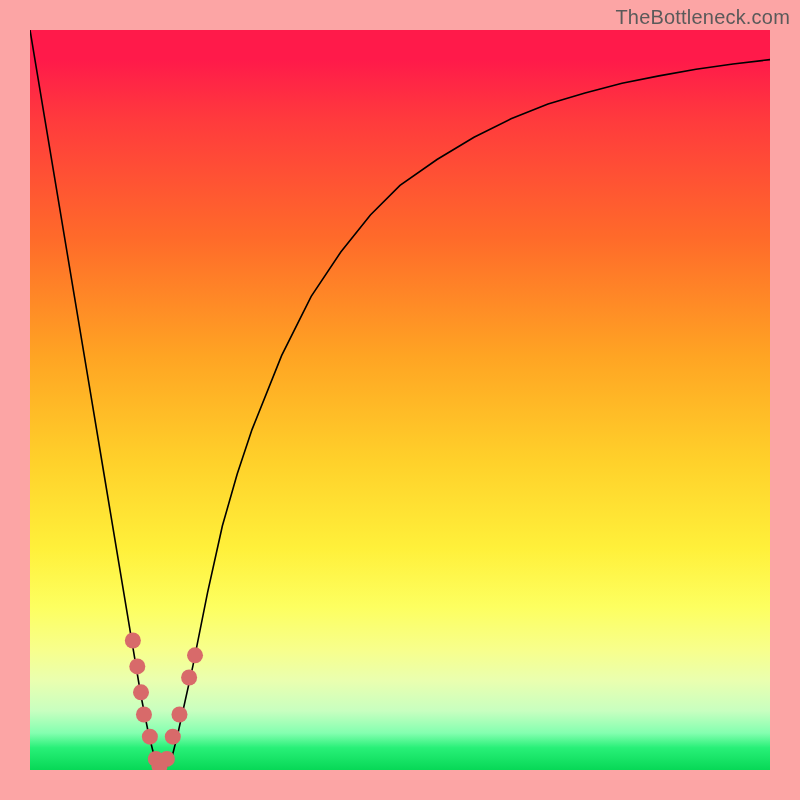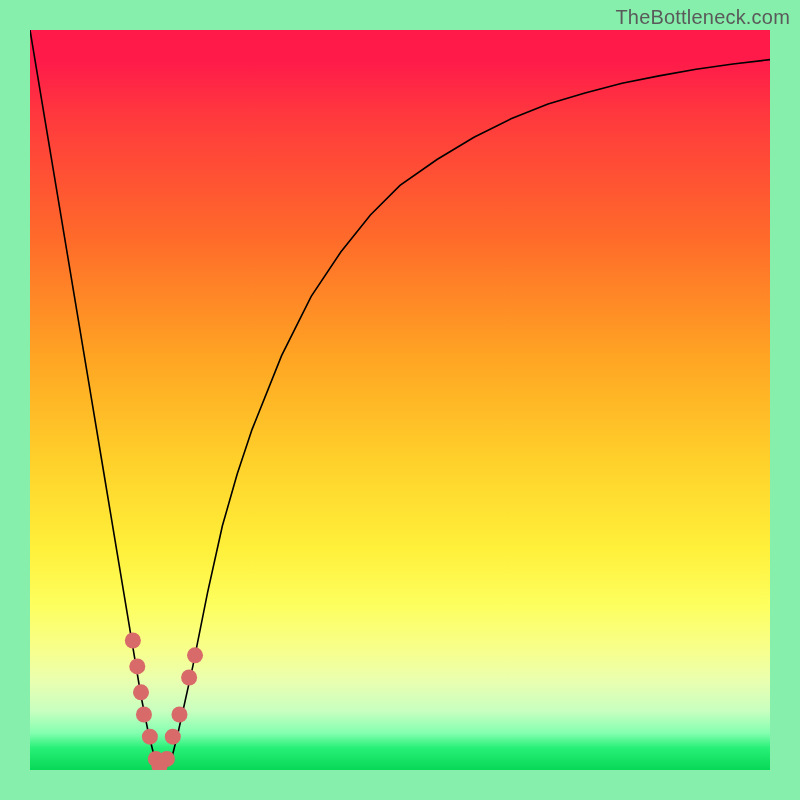--- a/index.html
+++ b/index.html
@@ -7,21 +7,21 @@
     padding: 0;
     width: 800px;
     height: 800px;
     overflow: hidden;
     background: #000;
     font-family: Arial, Helvetica, sans-serif;
   }
   .frame {
     position: absolute;
     inset: 0;
-    background: #86efac;
+    background: #fca5a5;
   }
   .plot {
     position: absolute;
     left: 30px;
     top: 30px;
     width: 740px;
     height: 740px;
     overflow: hidden;
   }
   .gradient {

